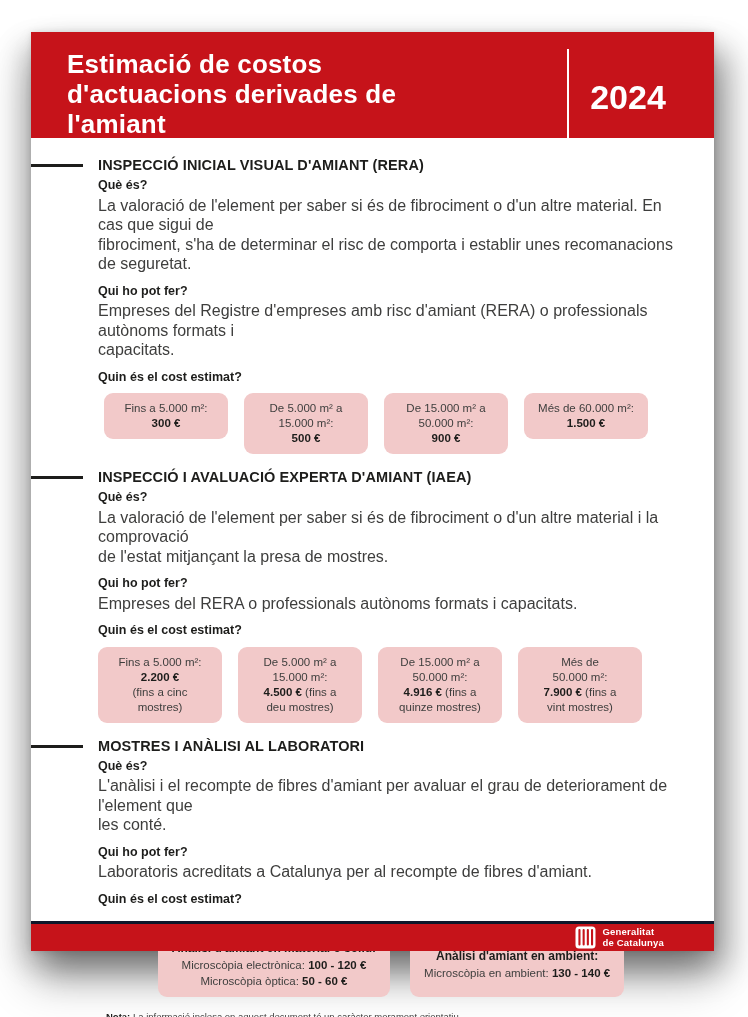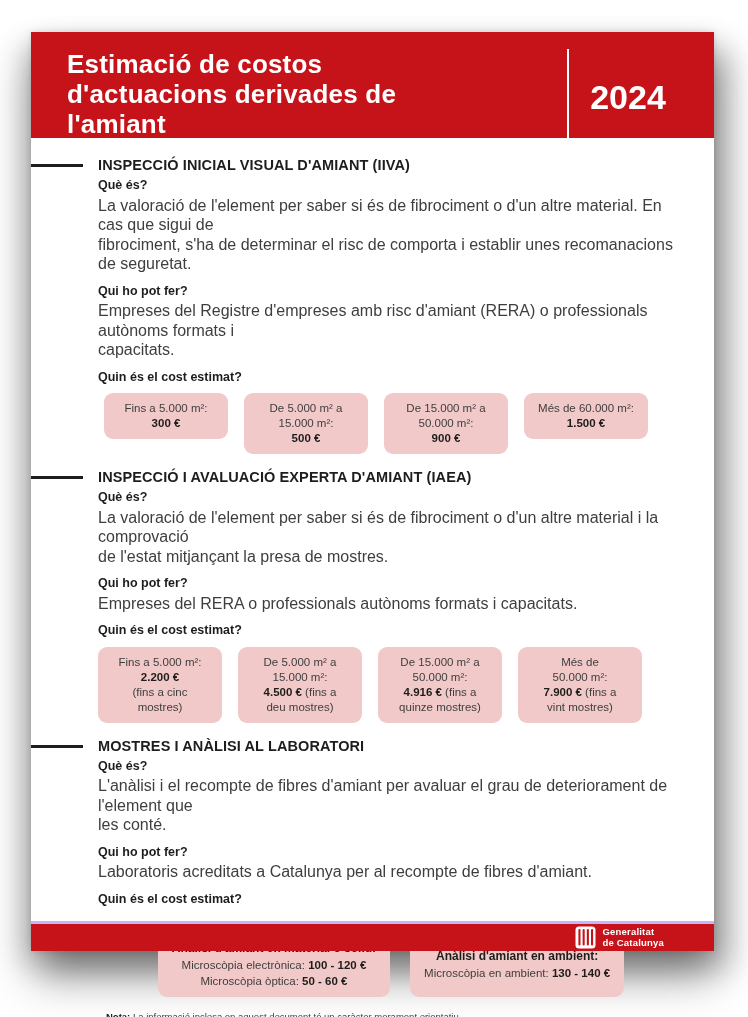--- a/index.html
+++ b/index.html
@@ -81,21 +81,21 @@
   .box3 .bt { font-weight:700; font-size:12px; color:#1d1d1b; }
   .box3 .bv { font-weight:700; color:#1d1d1b; }
   
   .note {
     margin:13px 30px 0 67px;
     font-size:9.5px; line-height:13px; color:#3e3e3d;padding-left:8px;
   }
   .note .nb { font-weight:700; color:#1d1d1b; }
   .ftr {
     position:absolute; left:0; right:0; bottom:0; height:30px;
-    background:#c6131a; border-top:3px solid #c4b5fd;
+    background:#c6131a; border-top:3px solid #0f172a;
     display:flex; align-items:center; justify-content:flex-end;
     padding-right:50px; box-sizing:border-box;
   }
   .logo { display:flex; align-items:center; gap:6px; }
   .logo-txt {
     color:#ffffff; font-weight:700;
     font-size:9.5px; line-height:10.5px; letter-spacing:.2px;
   }
 </style>
 </head>
@@ -106,21 +106,21 @@
   <header class="hdr">
     <div class="hdr-title">Estimació de costos
 d'actuacions derivades de
 l'amiant</div>
     <div class="hdr-sep"></div>
     <div class="hdr-year">2024</div>
   </header>
 
   <section class="sec first">
     <div class="dash"></div>
-    <h2 class="sec-title">INSPECCIÓ INICIAL VISUAL D'AMIANT (IIVA)</h2>
+    <h2 class="sec-title">INSPECCIÓ INICIAL VISUAL D'AMIANT (RERA)</h2>
     <div class="q first">Què és?</div>
     <p class="body">La valoració de l'element per saber si és de fibrociment o d'un altre material. En cas que sigui de
 fibrociment, s'ha de determinar el risc de comporta i establir unes recomanacions de seguretat.</p>
     <div class="q">Qui ho pot fer?</div>
     <p class="body">Empreses del Registre d'empreses amb risc d'amiant (RERA) o professionals autònoms formats i
 capacitats.</p>
     <div class="q">Quin és el cost estimat?</div>
     <div class="row inset">
       <div class="box">
         <div>Fins a 5.000 m²:</div>

